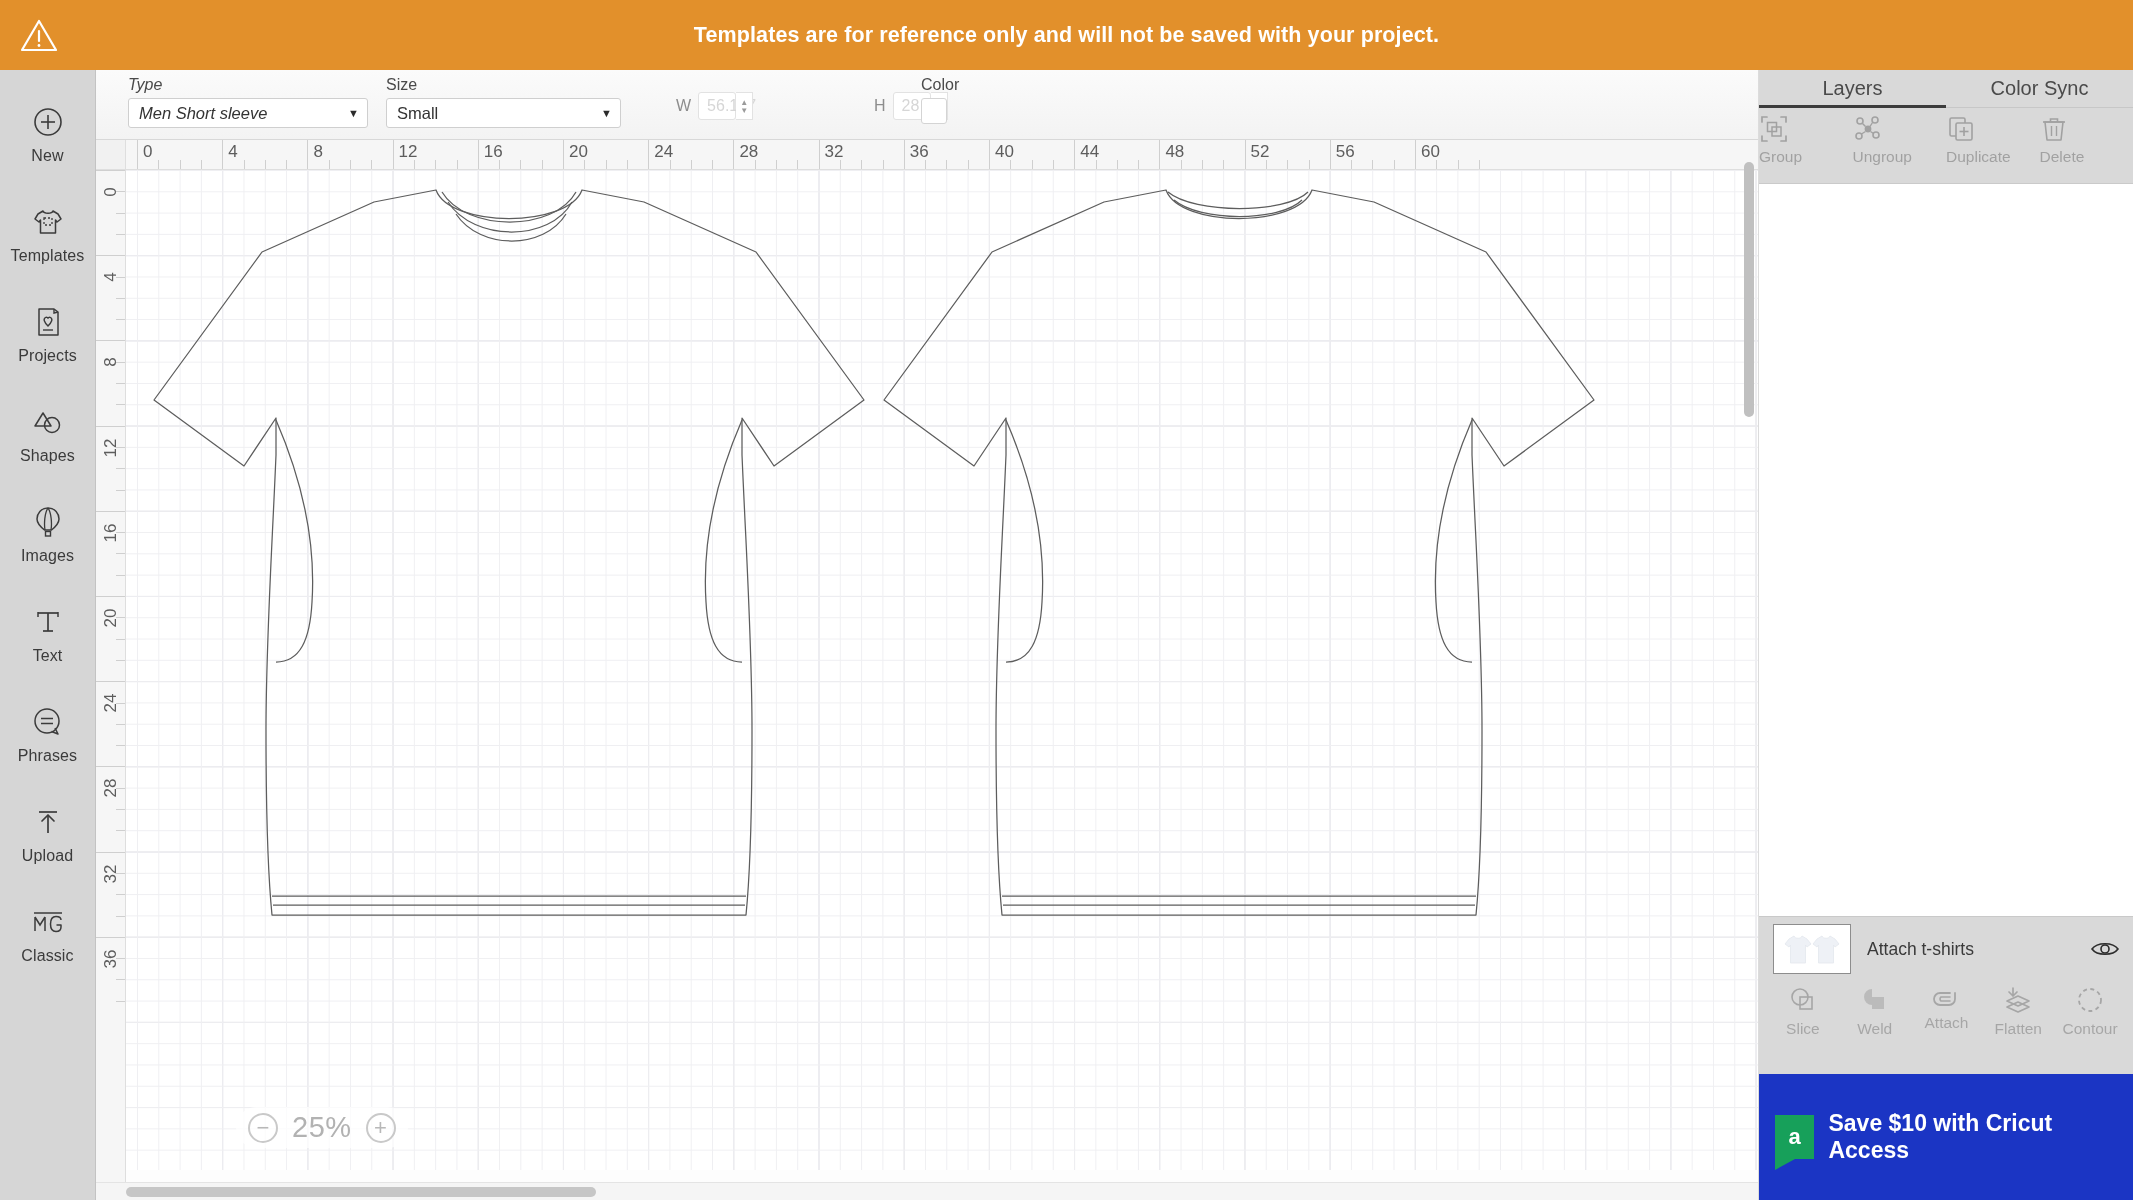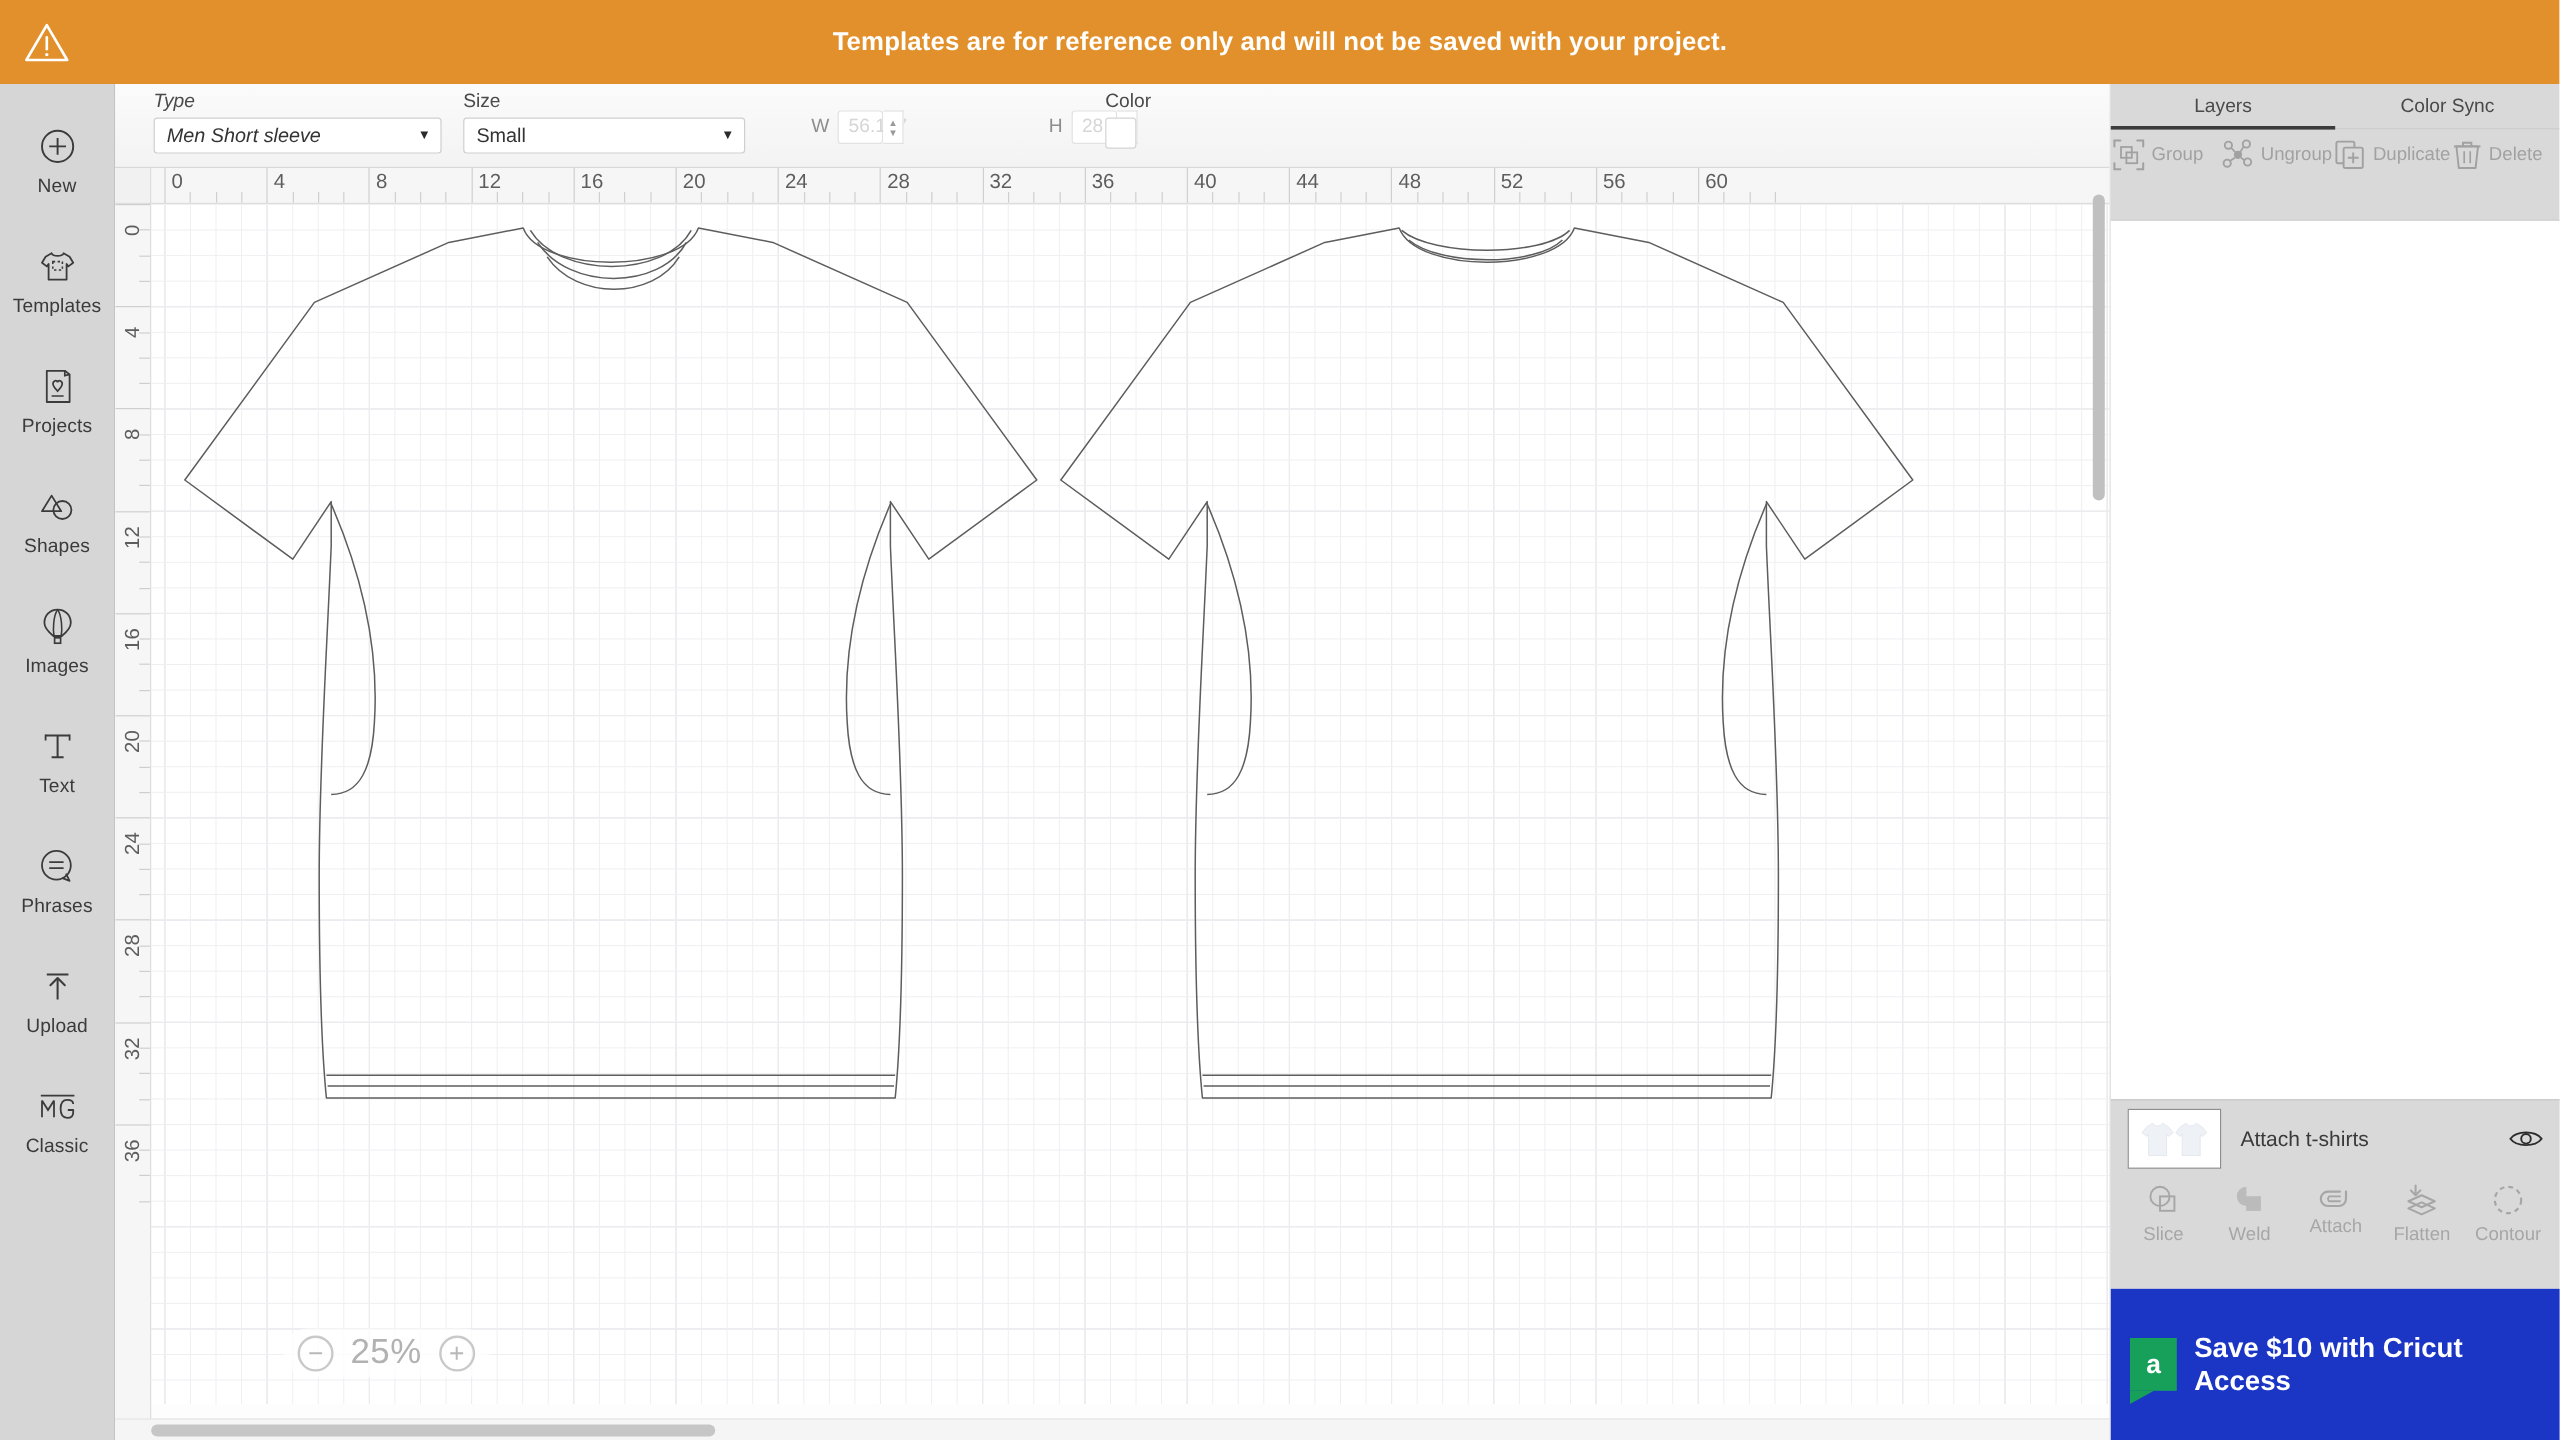--- a/index.html
+++ b/index.html
@@ -163,34 +163,34 @@
     position: absolute; right: 0; top: 70px;
     width: 375px; height: 1130px;
     background: #ffffff; border-left: 1px solid #dcdcdc;
   }
   #rp-tabs {
     height: 38px; background: #d9d9d9; display: flex;
     border-bottom: 1px solid #c7c7c7;
   }
   .rp-tab {
     flex: 1; display: flex; align-items: center; justify-content: center;
-    font-size: 16px; color: #4a4a4a; cursor: pointer; position: relative;
+    font-size: 20px; color: #4a4a4a; cursor: pointer; position: relative;
   }
   .rp-tab.active::after {
     content: ""; position: absolute; left: 0; right: 0; bottom: -1px;
     height: 3px; background: #3c3c3c;
   }
   #rp-actions {
     height: 76px; background: #d9d9d9; display: flex;
     align-items: flex-start; padding-top: 6px;
     border-bottom: 1px solid #cacaca;
   }
   .rp-act {
-    flex: 1; display: flex; flex-direction: row;
-    align-items: center; gap: 4px; opacity: 0.42; cursor: default;
+    flex: 1; display: flex; flex-direction: column;
+    align-items: flex-start; gap: 4px; opacity: 0.42; cursor: default;
   }
   .rp-act .lbl { font-size: 15.5px; color: #555; }
   #rp-body { height: 630px; background: #ffffff; }
 
   #layer-panel {
     position: absolute; left: 0; bottom: 126px; width: 375px; height: 158px;
     background: #d9d9d9; border-top: 1px solid #c9c9c9;
   }
   #layer-row {
     display: flex; align-items: center; height: 64px; padding: 0 14px; gap: 16px;

